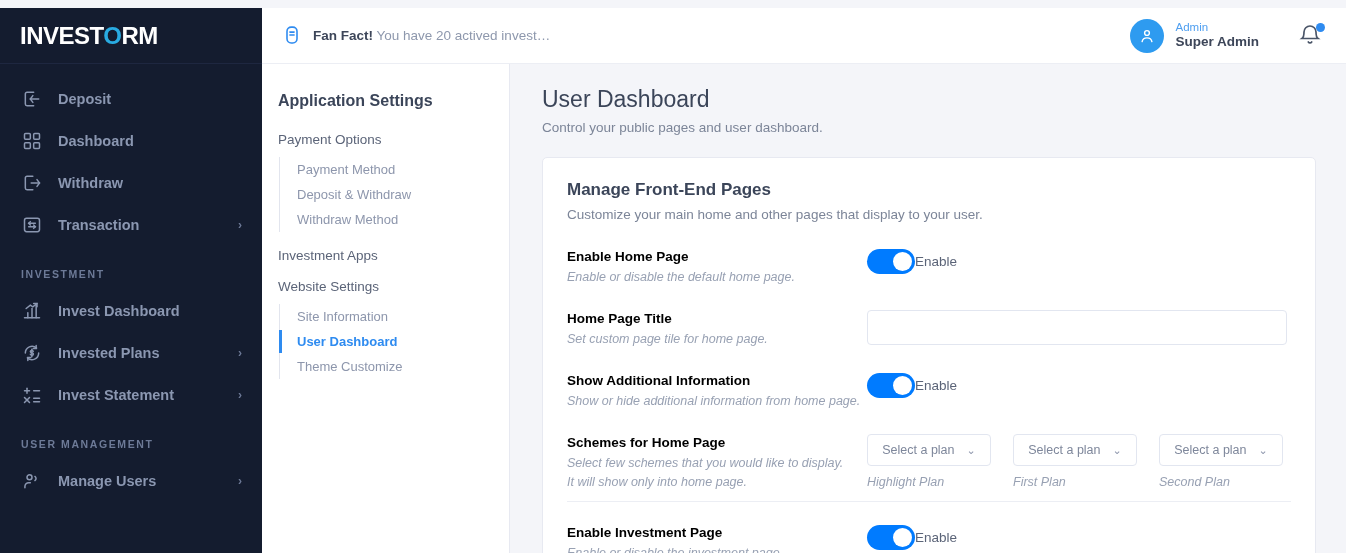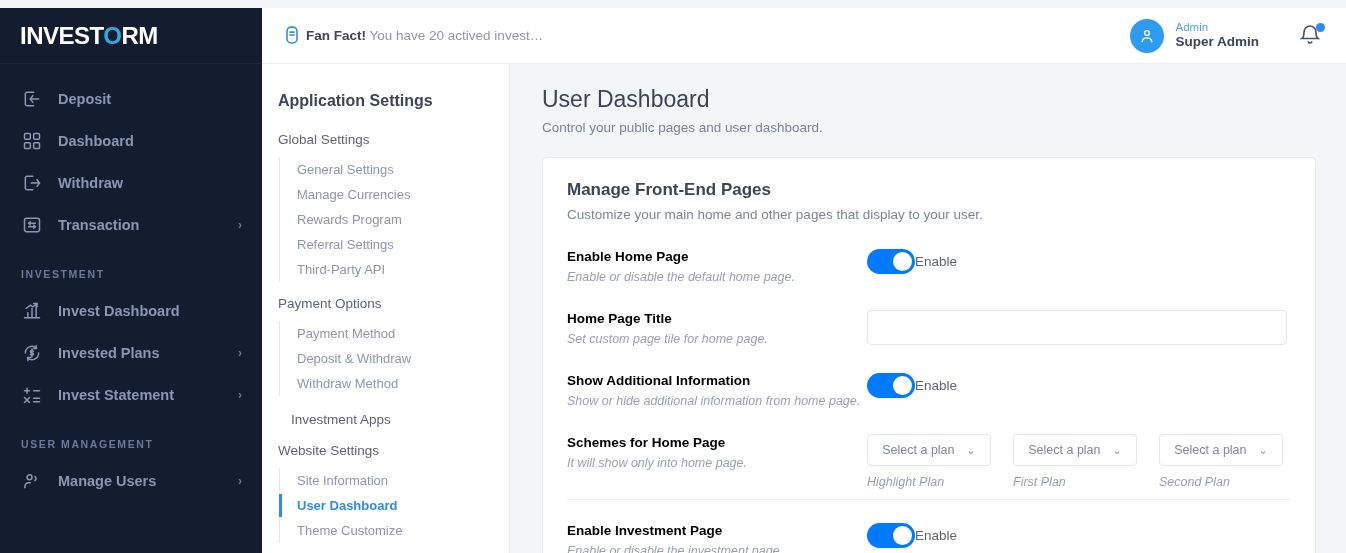--- a/index.html
+++ b/index.html
@@ -40,21 +40,21 @@
 
   
   .right { flex: 1; display: flex; flex-direction: column; height: 553px; min-width: 0; }
 
   
   .topbar {
     height: 56px; min-height: 56px; background: #ffffff;
     display: flex; align-items: center; padding: 0 22px 0 20px;
     border-bottom: 1px solid #eceef4;
   }
-  .fanfact { display: flex; align-items: center; gap: 4px; }
+  .fanfact { display: flex; align-items: center; gap: 11px; }
   .fanfact-ico { width: 20px; height: 22px; flex: 0 0 20px; }
   .fanfact-txt { font-size: 13.5px; color: #8e98ad; white-space: nowrap; }
   .fanfact-txt b { color: #3d4659; font-weight: bold; }
   .topbar-spacer { flex: 1; }
   .profile { display: flex; align-items: center; gap: 11px; cursor: pointer; }
   .avatar {
     width: 34px; height: 34px; border-radius: 50%; background: #2e9bf0;
     display: flex; align-items: center; justify-content: center; flex: 0 0 34px;
   }
   .profile-meta { line-height: 1.25; }
@@ -307,41 +307,31 @@
         </svg>
         <span style="position:absolute;top:0;right:-1px;width:9px;height:9px;border-radius:50%;background:#2e8bf0;"></span>
       </span>
     </header>
 
     <div class="body">
 
       <nav class="settings-nav">
         <div class="settings-title">Application Settings</div>
 
-        <div class="sgroup">
-          <div class="sgroup-title">Global Settings</div>
-          <div class="sublist">
-            <div class="subitem">General Settings</div>
-            <div class="subitem">Manage Currencies</div>
-            <div class="subitem">Rewards Program</div>
-            <div class="subitem">Referral Settings</div>
-            <div class="subitem">Third-Party API</div>
-          </div>
-        </div>
 
         <div class="sgroup" style="margin-top:14px;">
           <div class="sgroup-title">Payment Options</div>
           <div class="sublist">
             <div class="subitem">Payment Method</div>
             <div class="subitem">Deposit &amp; Withdraw</div>
             <div class="subitem">Withdraw Method</div>
           </div>
         </div>
 
-        <div class="sgroup" style="margin-top:16px;padding-left:13px;">
+        <div class="sgroup" style="margin-top:16px;">
           <div class="sgroup-title plain">Investment Apps</div>
         </div>
 
         <div class="sgroup">
           <div class="sgroup-title">Website Settings</div>
           <div class="sublist">
             <div class="subitem">Site Information</div>
             <div class="subitem active">User Dashboard</div>
             <div class="subitem">Theme Customize</div>
           </div>
@@ -392,20 +382,21 @@
                   <span class="knob"></span>
                 </div>
                 <span class="toggle-text">Enable</span>
               </div>
             </div>
           </div>
 
           <div class="row" style="margin-bottom:10px;">
             <div class="row-left">
               <div class="row-label">Schemes for Home Page</div>
+              <div class="row-desc">Select few schemes that you would like to display.</div>
               <div class="row-desc">It will show only into home page.</div>
             </div>
             <div class="row-right">
               <div class="selects">
                 <div class="select-col">
                   <div class="select-box">
                     <span class="select-value">Select a plan</span>
                     <span class="select-caret">⌄</span>
                   </div>
                   <div class="select-cap">Highlight Plan</div>

